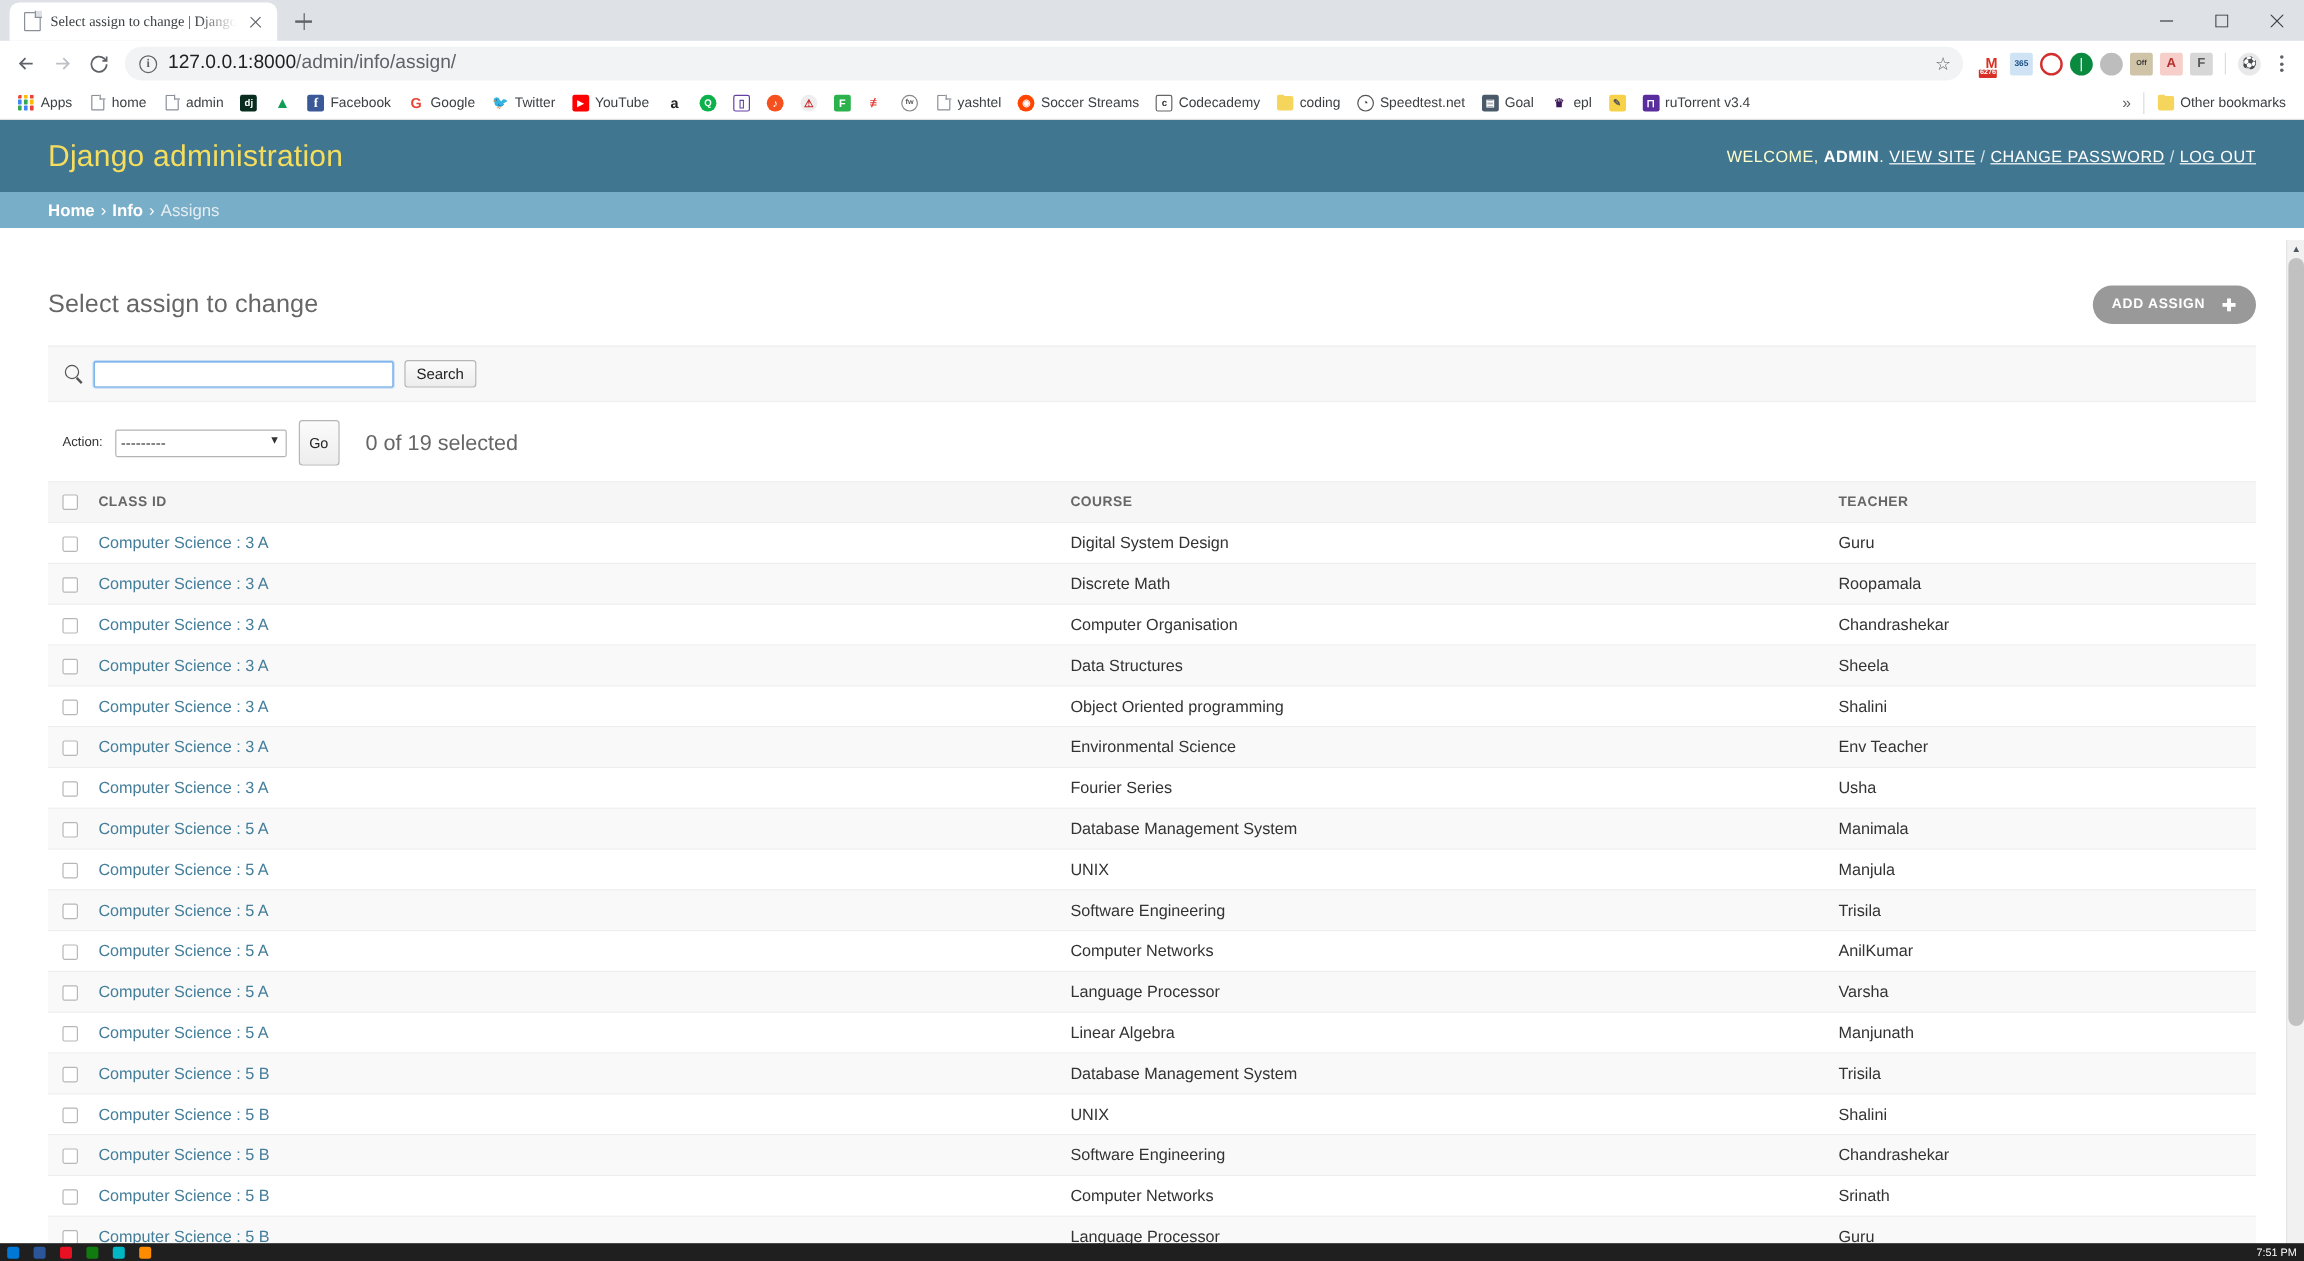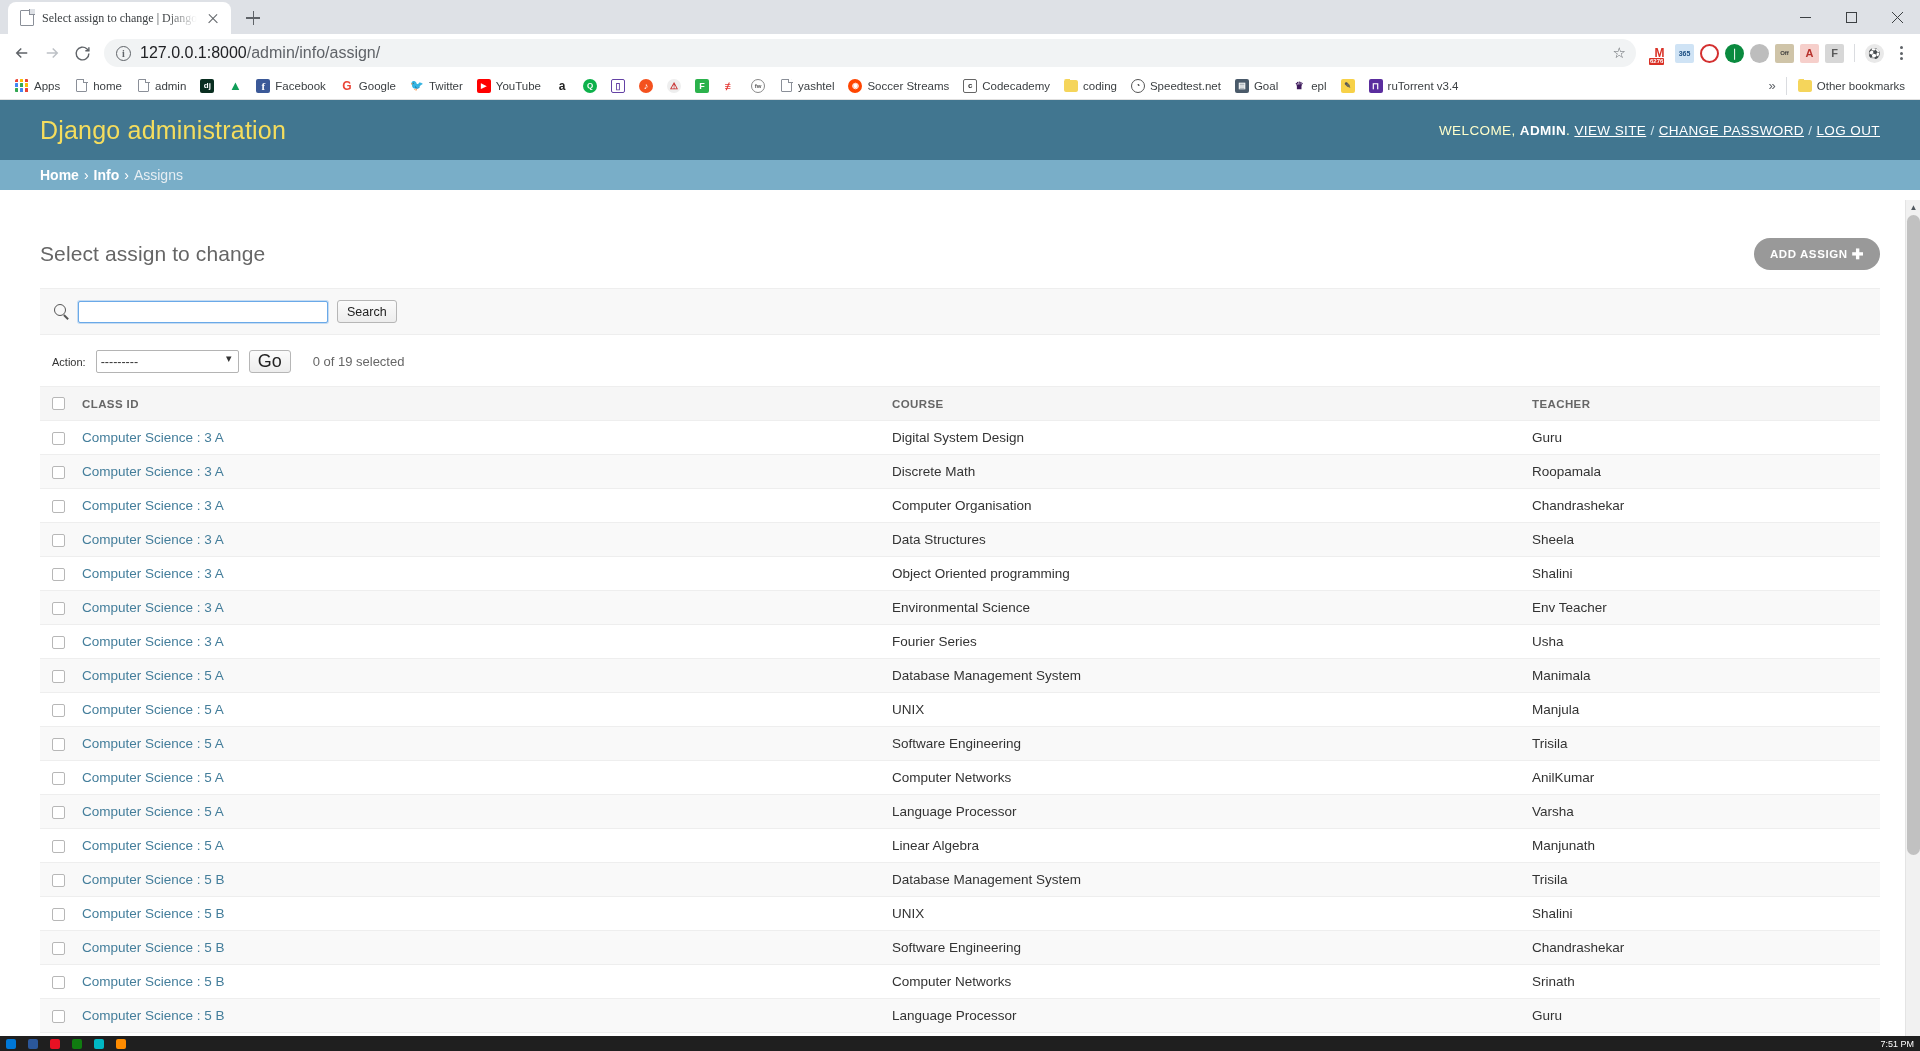--- a/index.html
+++ b/index.html
@@ -216,21 +216,21 @@
     display: flex; align-items: center; justify-content: space-between;
     padding: 22px 0 18px 0;
   }
   h1.page-title {
     font-size: 21px; font-weight: normal; color: #666;
     margin: 0; letter-spacing: 0.1px;
   }
   .addlink {
     background: #999; color: #fff; font-size: 11.5px; font-weight: bold;
     letter-spacing: 0.6px; padding: 9px 16px; border-radius: 16px;
-    display: inline-flex; align-items: center; gap: 4px; cursor: pointer;
+    display: inline-flex; align-items: center; gap: 14px; cursor: pointer;
   }
   .addlink .plus { font-size: 14px; font-weight: bold; line-height: 1; }
 
   .search-bar {
     background: #f8f8f8; border-top: 1px solid #eee; border-bottom: 1px solid #eee;
     padding: 11px 14px; display: flex; align-items: center; gap: 9px;
   }
   .mag {
     width: 15px; height: 15px; position: relative; flex: 0 0 15px;
   }
@@ -274,26 +274,26 @@
     font-family: "Liberation Sans", sans-serif;
     appearance: none; -webkit-appearance: none;
     position: relative;
   }
   .select-wrap { position: relative; display: inline-block; }
   .select-wrap::after {
     content: "▾"; position: absolute; right: 7px; top: 2px;
     font-size: 11px; color: #333; pointer-events: none;
   }
   .go-btn {
-    height: 23px; padding: 0 8px; font-size: 18px;
+    height: 38px; padding: 0 8px; font-size: 12px;
     background: linear-gradient(#fbfbfb, #ededed);
     border: 1px solid #b6b6b6; border-radius: 3px; cursor: pointer;
     font-family: "Liberation Sans", sans-serif; color: #222;
   }
-  .sel-count { font-size: 13px; color: #666; margin-left: 12px; }
+  .sel-count { font-size: 18px; color: #666; margin-left: 12px; }
 
   table.results {
     width: 100%; border-collapse: collapse;
     font-size: 13.5px;
   }
   table.results thead th {
     background: #f6f6f6;
     border-top: 1px solid #eee; border-bottom: 1px solid #eee;
     text-align: left; padding: 10px 12px;
     font-size: 11.5px; font-weight: bold; color: #666;

